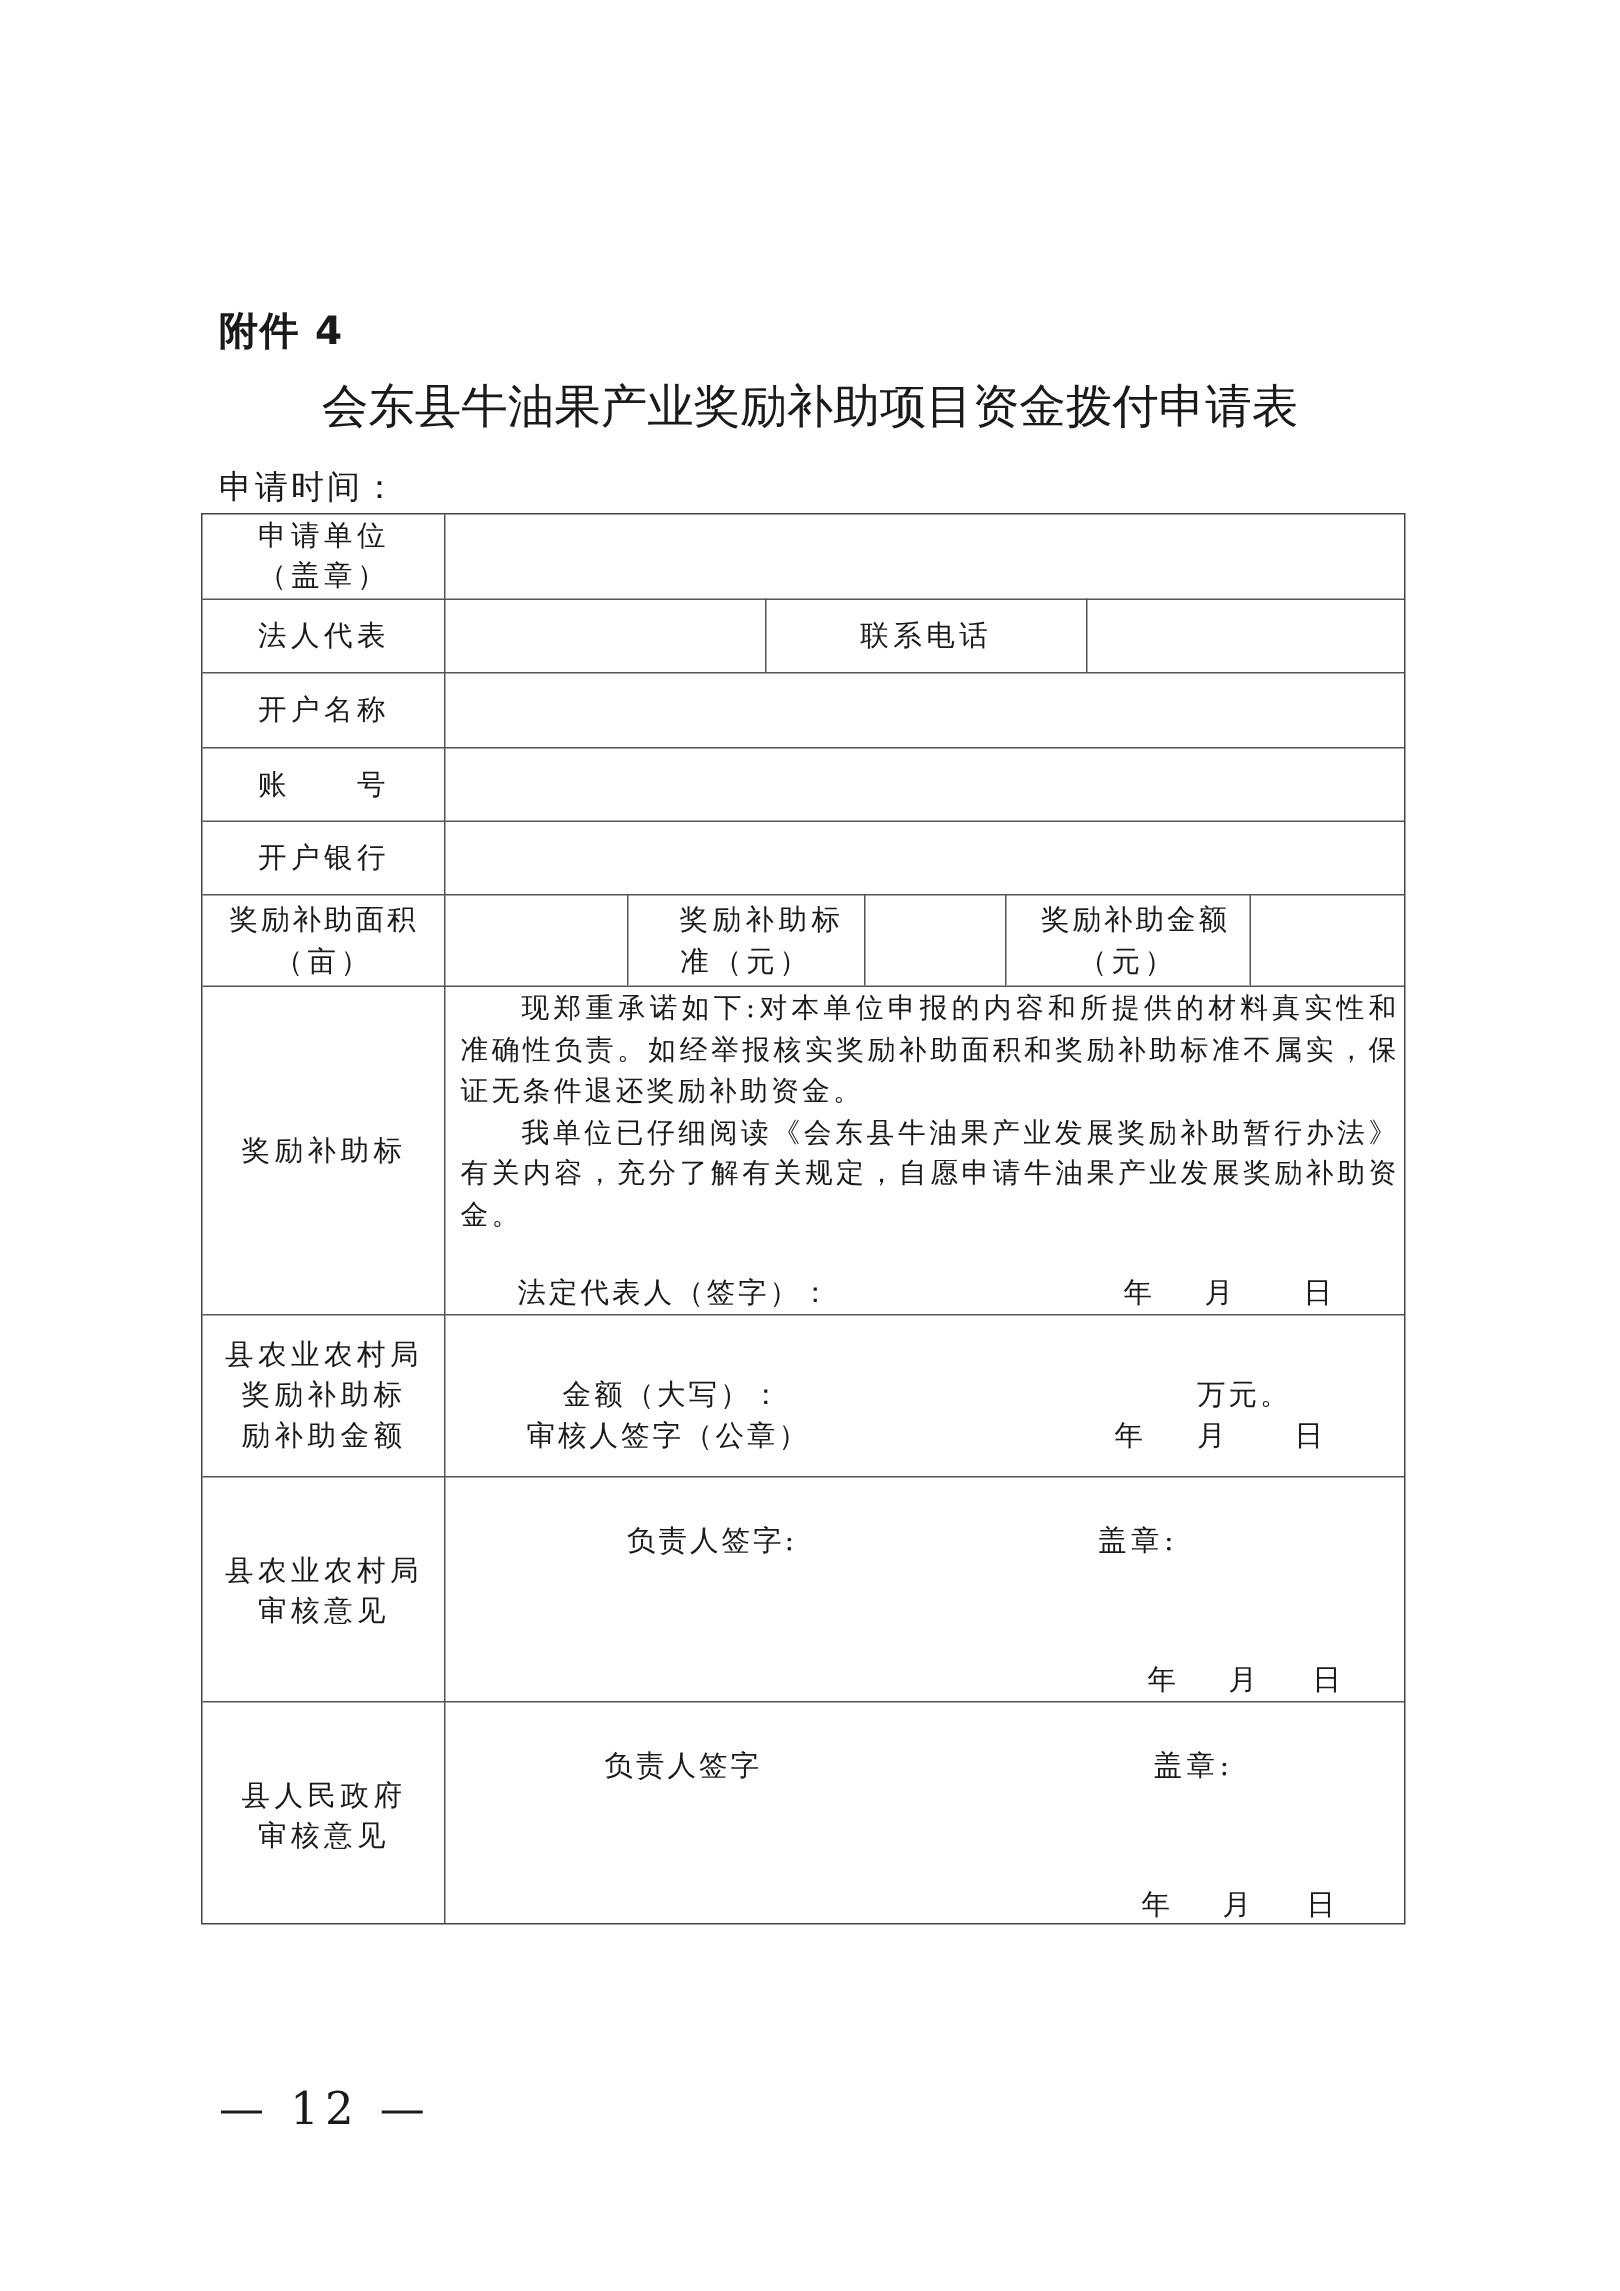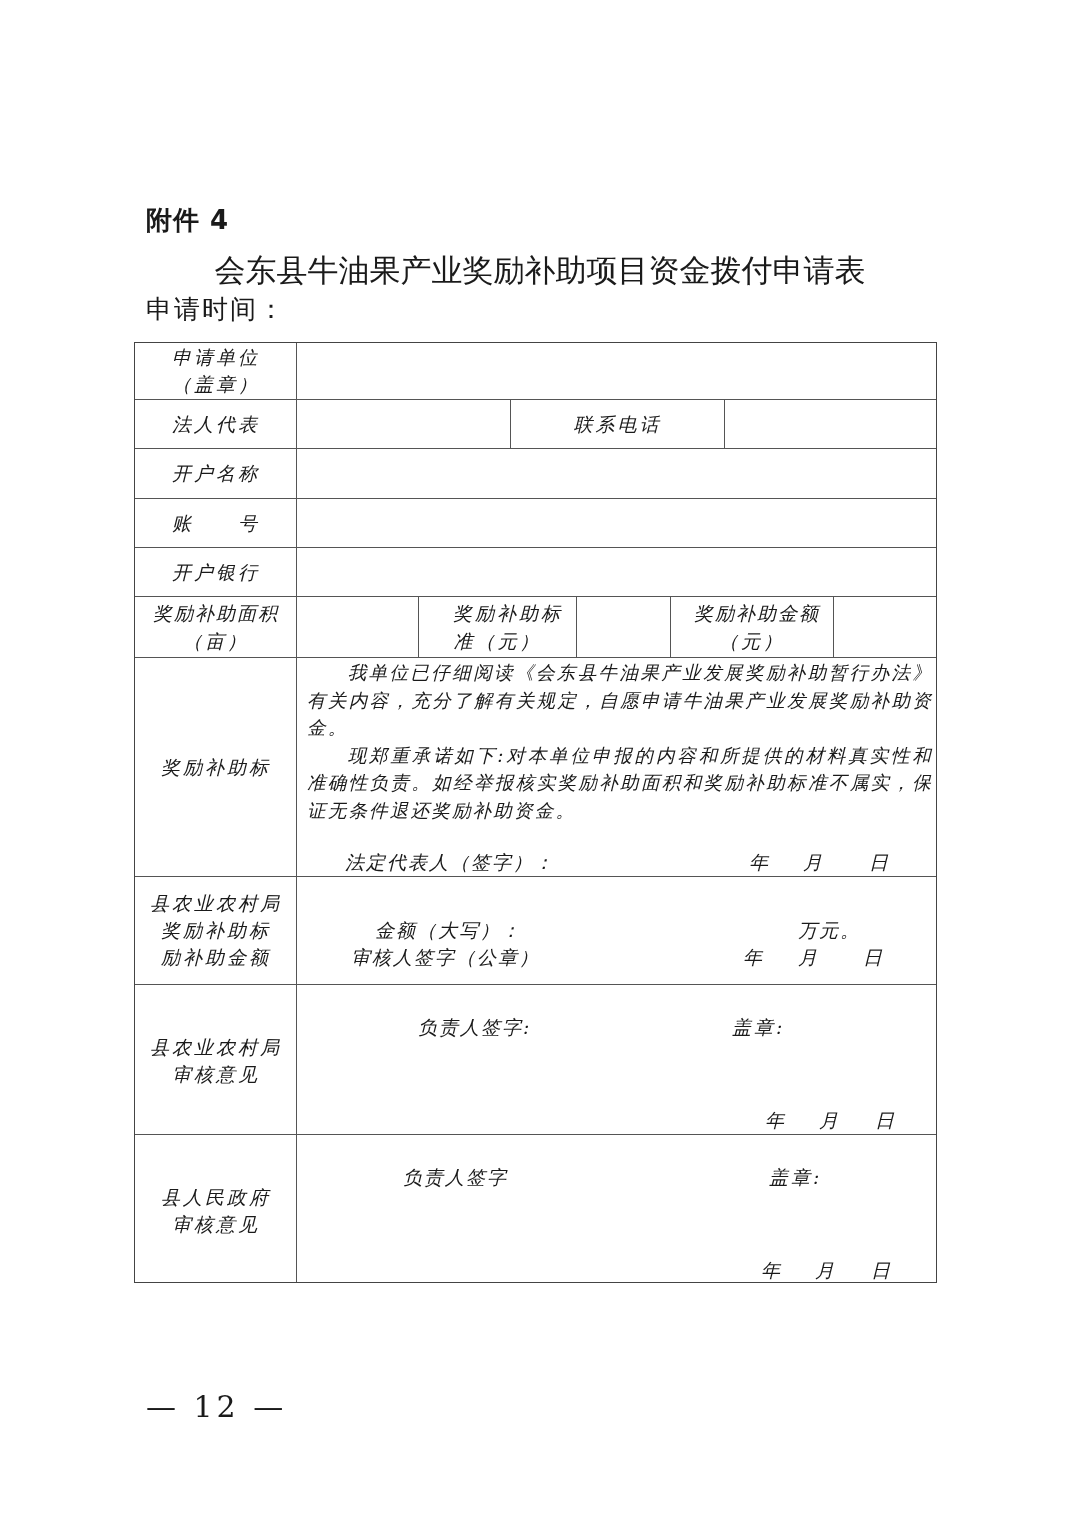--- a/index.html
+++ b/index.html
@@ -2,23 +2,23 @@
 <html><head>
 <meta charset="utf-8">
 <style>
   html, body { margin:0; padding:0; background:#ffffff; }
   body { width:1080px; height:1527px; position:relative; overflow:hidden;
          font-family:"DejaVu Serif", "Liberation Serif", serif; color:#1a1a1a; }
   .attach { position:absolute; left:146px; top:203px; font-family:"DejaVu Sans", sans-serif;
             font-size:26px; font-weight:bold; letter-spacing:1px; }
   .title { position:absolute; left:0; width:1080px; top:250px; text-align:center;
            font-family:"DejaVu Sans", sans-serif; font-size:31px; letter-spacing:0px; }
-  .apply-time { position:absolute; left:146px; top:292px; font-size:26px; letter-spacing:2px; }
+  .apply-time { position:absolute; left:146px; top:310px; font-size:22px; letter-spacing:2px; }
   .form { position:absolute; left:134px; top:342px; width:803px; height:941px;
-          border:1.5px solid #444; box-sizing:border-box;font-style:italic; }
+          border:1.5px solid #444; box-sizing:border-box; }
   .hl { position:absolute; left:0; right:0; height:0; border-top:1.5px solid #555; }
   .vl { position:absolute; width:0; border-left:1.5px solid #555; }
   .t { position:absolute; font-size:19px; letter-spacing:3px; line-height:28px; text-align:center; }
   .label { left:0; width:162px; }
   .promise { position:absolute; left:172px; top:316px; width:626px; font-size:18.5px;
              line-height:27.5px; letter-spacing:2.2px; text-align:justify; }
   .promise p { margin:0; text-indent:2.2em; }
   .pageno { position:absolute; left:146px; top:1389px; font-size:30px; letter-spacing:4px; }
 </style>
 </head>
@@ -73,22 +73,22 @@
   <div class="t" style="left:163px; top:254px; width:119px; height:59px"></div>
   <div class="t" style="left:285px; top:256px; width:176px">奖励补助标</div>
   <div class="t" style="left:285px; top:284px; width:155px">准（元）</div>
   <div class="t" style="left:443px; top:254px; width:91px; height:59px"></div>
   <div class="t" style="left:537px; top:256px; width:170px; letter-spacing:2px">奖励补助金额</div>
   <div class="t" style="left:537px; top:284px; width:160px">（元）</div>
   <div class="t" style="left:700px; top:254px; width:101px; height:59px"></div>
 
   <div class="t label" style="top:410px">奖励补助标</div>
   <div class="promise">
+    <p>现郑重承诺如下:对本单位申报的内容和所提供的材料真实性和准确性负责。如经举报核实奖励补助面积和奖励补助标准不属实，保证无条件退还奖励补助资金。</p>
     <p>我单位已仔细阅读《会东县牛油果产业发展奖励补助暂行办法》有关内容，充分了解有关规定，自愿申请牛油果产业发展奖励补助资金。</p>
-    <p>现郑重承诺如下:对本单位申报的内容和所提供的材料真实性和准确性负责。如经举报核实奖励补助面积和奖励补助标准不属实，保证无条件退还奖励补助资金。</p>
   </div>
   <div class="t" style="left:210px; top:505px; letter-spacing:2px">法定代表人（签字）：</div>
   <div class="t" style="left:614px; top:505px">年</div>
   <div class="t" style="left:668px; top:505px">月</div>
   <div class="t" style="left:734px; top:505px">日</div>
 
   <div class="t label" style="top:546px">县农业农村局</div>
   <div class="t label" style="top:573px">奖励补助标</div>
   <div class="t label" style="top:600px">励补助金额</div>
   <div class="t" style="left:240px; top:573px; letter-spacing:2px">金额（大写）：</div>

